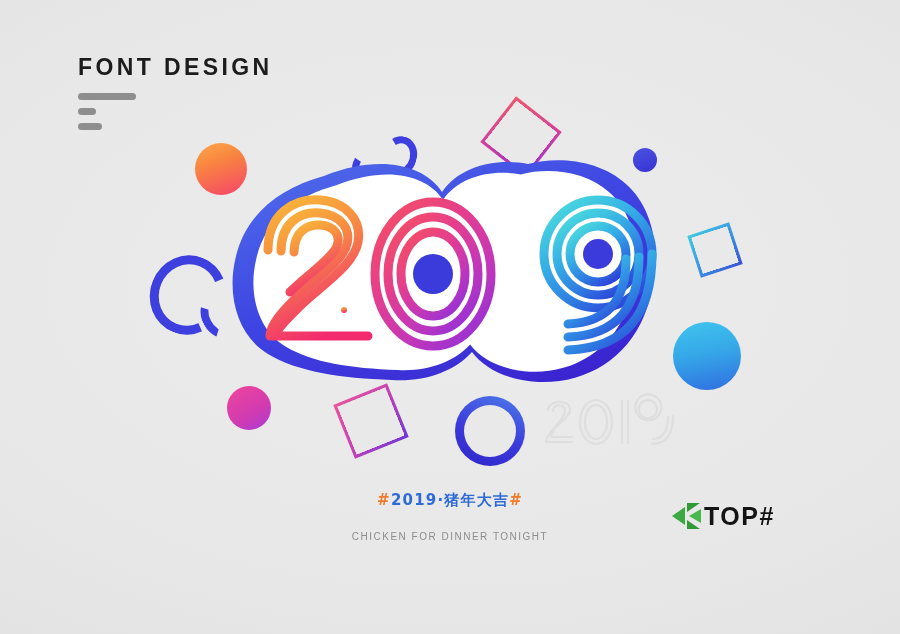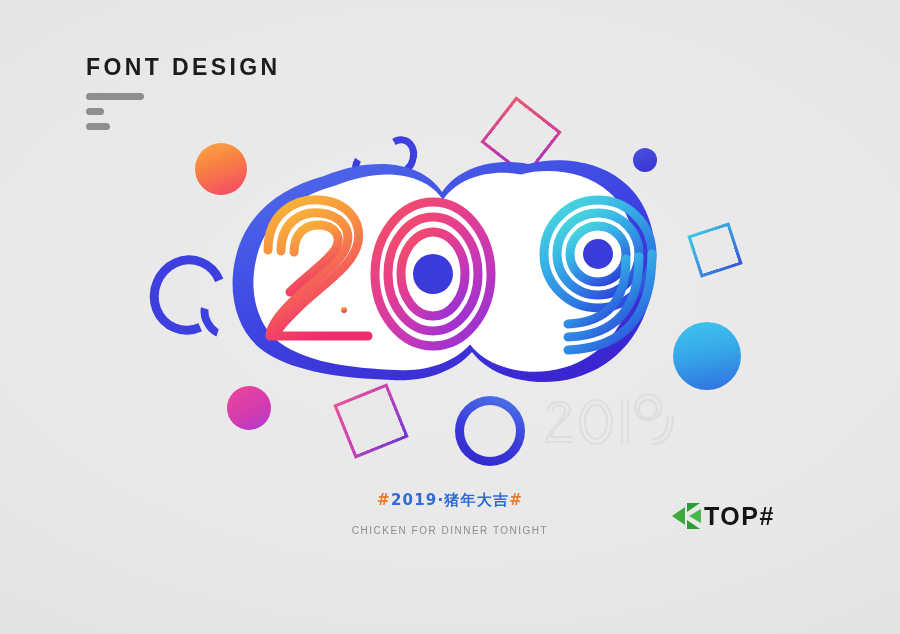--- a/index.html
+++ b/index.html
@@ -14,21 +14,21 @@
     overflow: hidden;
     background:
       radial-gradient(ellipse 120% 100% at 50% 45%, #ececec 0%, #e8e8e8 45%, #e2e2e2 75%, #dcdcdc 100%);
     font-family: "Liberation Sans", sans-serif;
     -webkit-font-smoothing: antialiased;
   }
 
   
   .header {
     position: absolute;
-    left: 86px;
+    left: 78px;
     top: 56px;
     width: 320px;
   }
   .header-title {
     font-family: "Liberation Sans", sans-serif;
     font-size: 23px;
     font-weight: 700;
     letter-spacing: 3.4px;
     color: #1c1c1c;
     line-height: 1;
@@ -185,21 +185,21 @@
     font-family: "DejaVu Sans", "Liberation Sans", sans-serif;
     font-size: 15px;
     font-weight: 700;
     letter-spacing: 1.2px;
     color: #2F6BD6;
     line-height: 1.1;
     white-space: nowrap;
   }
   .tagline-cn .hash { color: #F07A2B; }
   .tagline-en {
-    margin-top: 16px;
+    margin-top: 22px;
     font-family: "Liberation Sans", sans-serif;
     font-size: 10px;
     font-weight: 400;
     letter-spacing: 1.5px;
     color: #8d8d8d;
     white-space: nowrap;
   }
 
   .brand {
     position: absolute;

